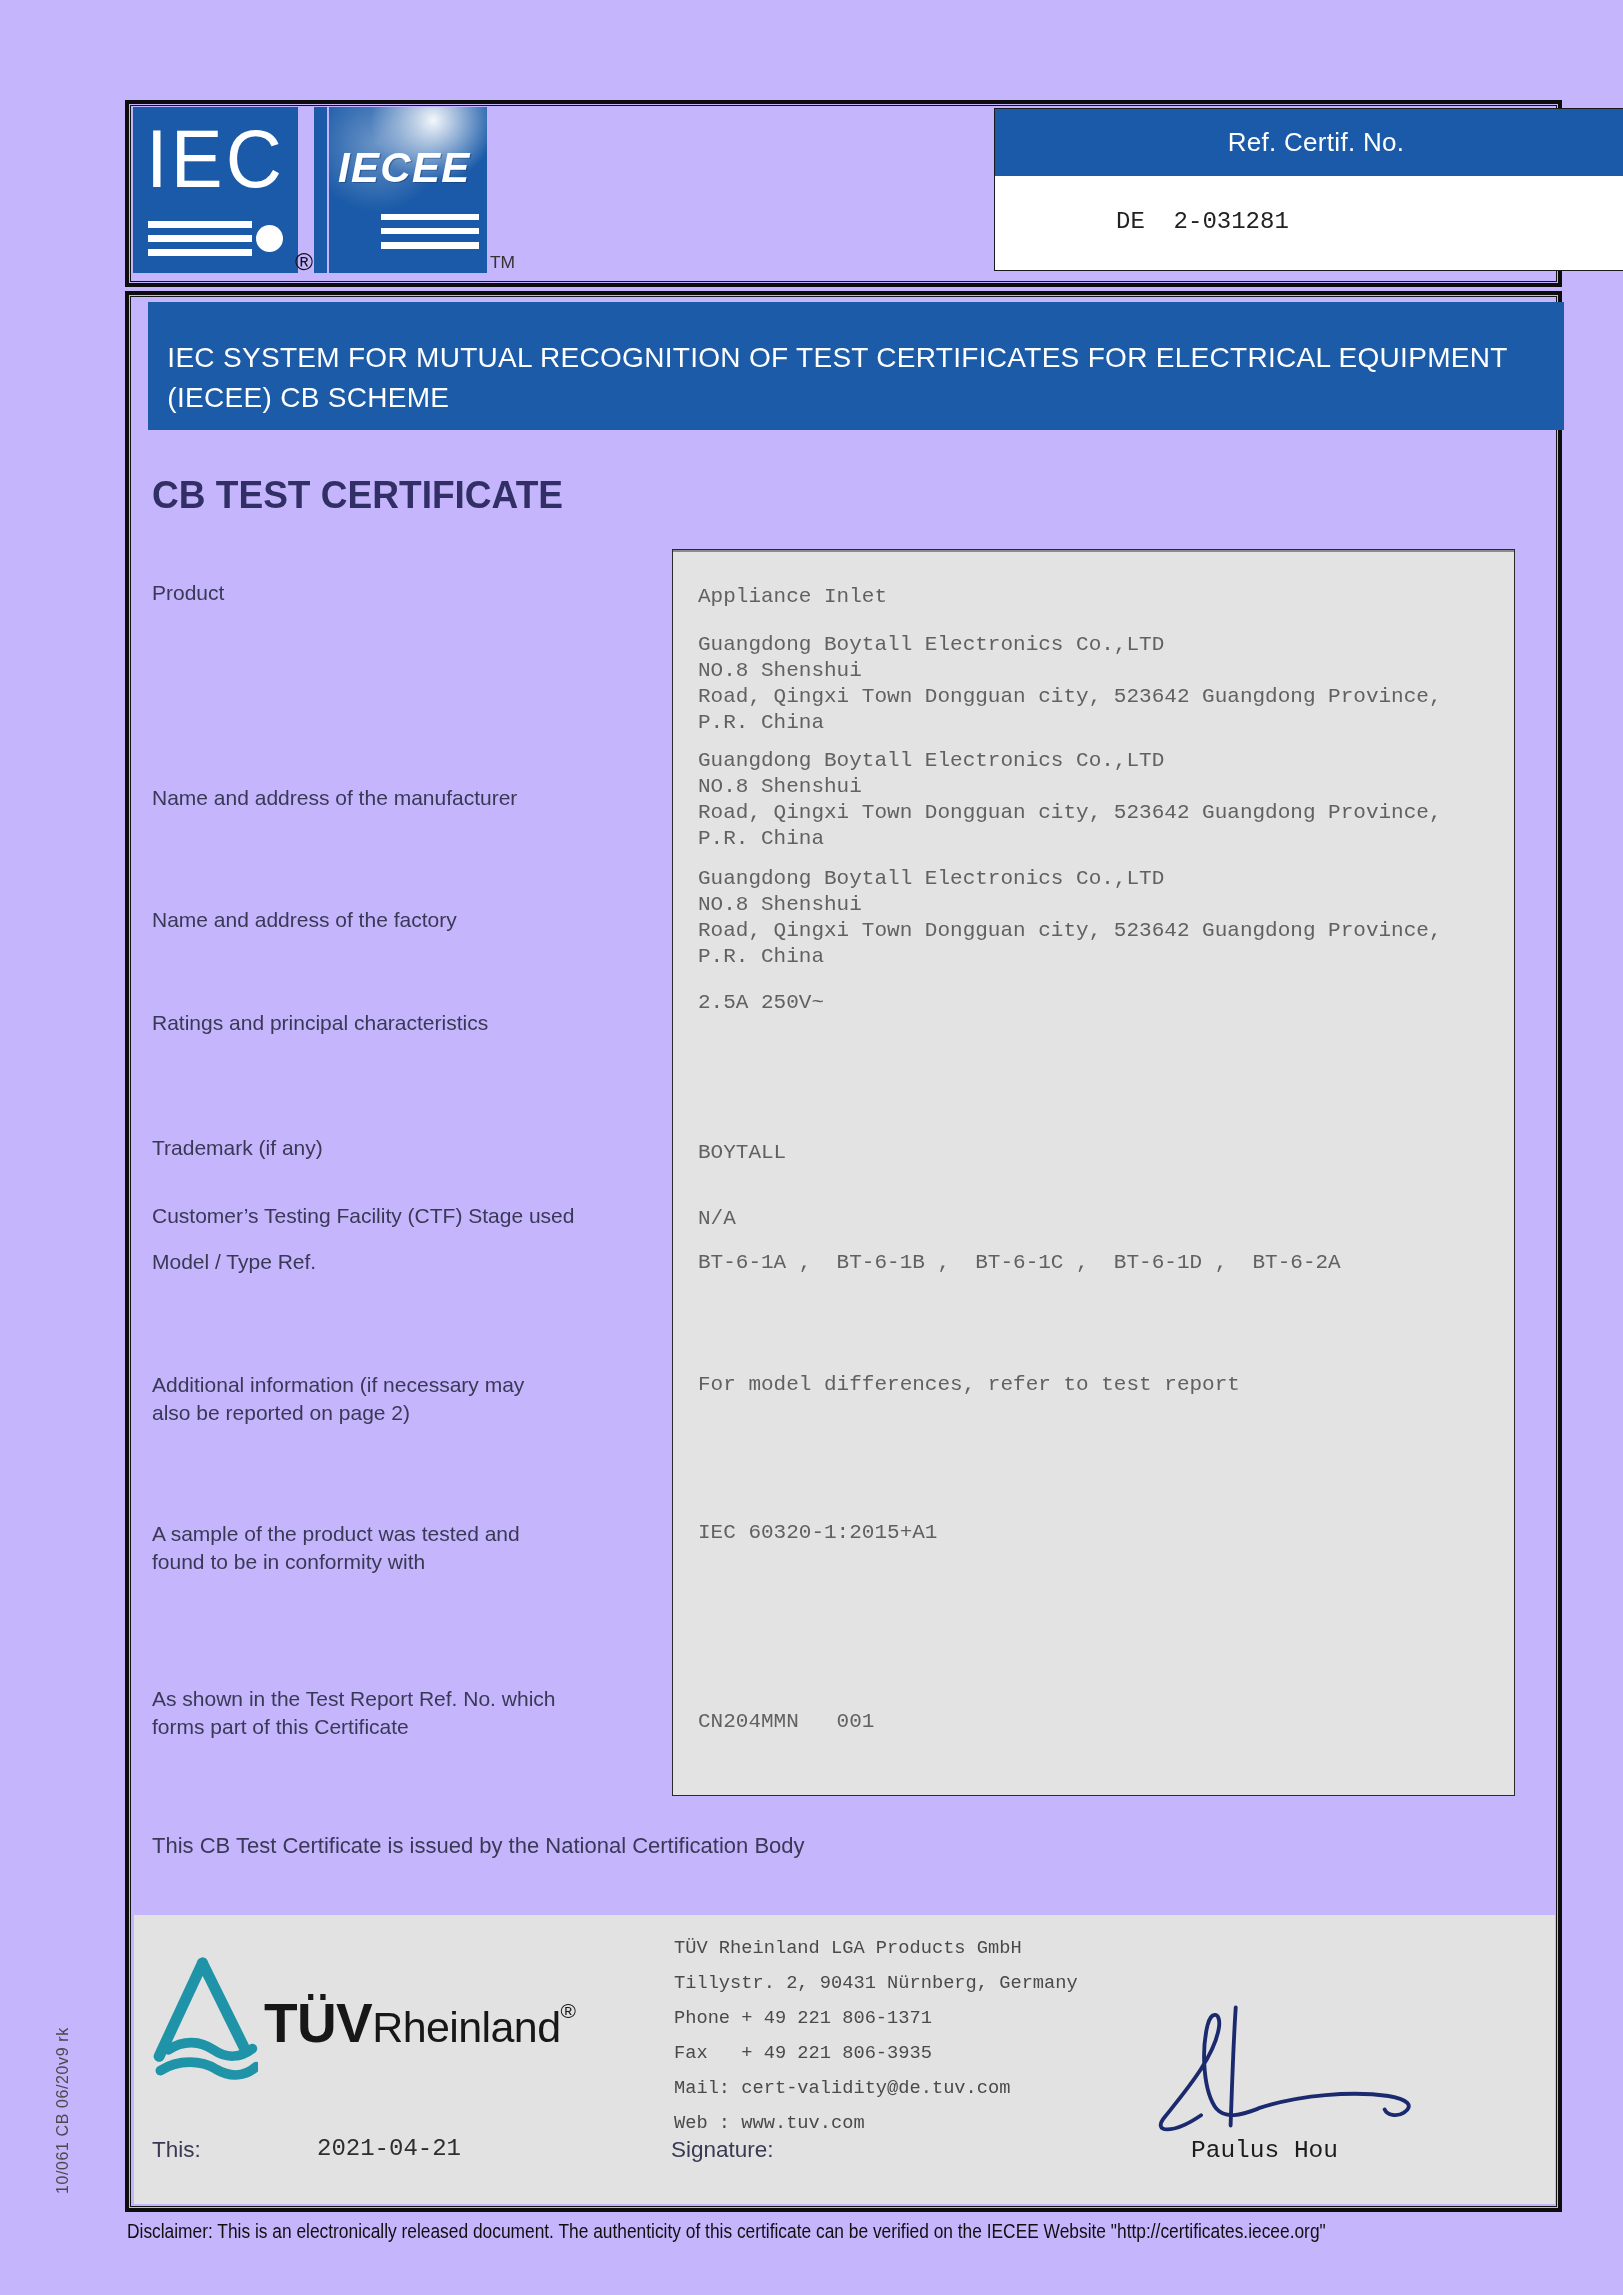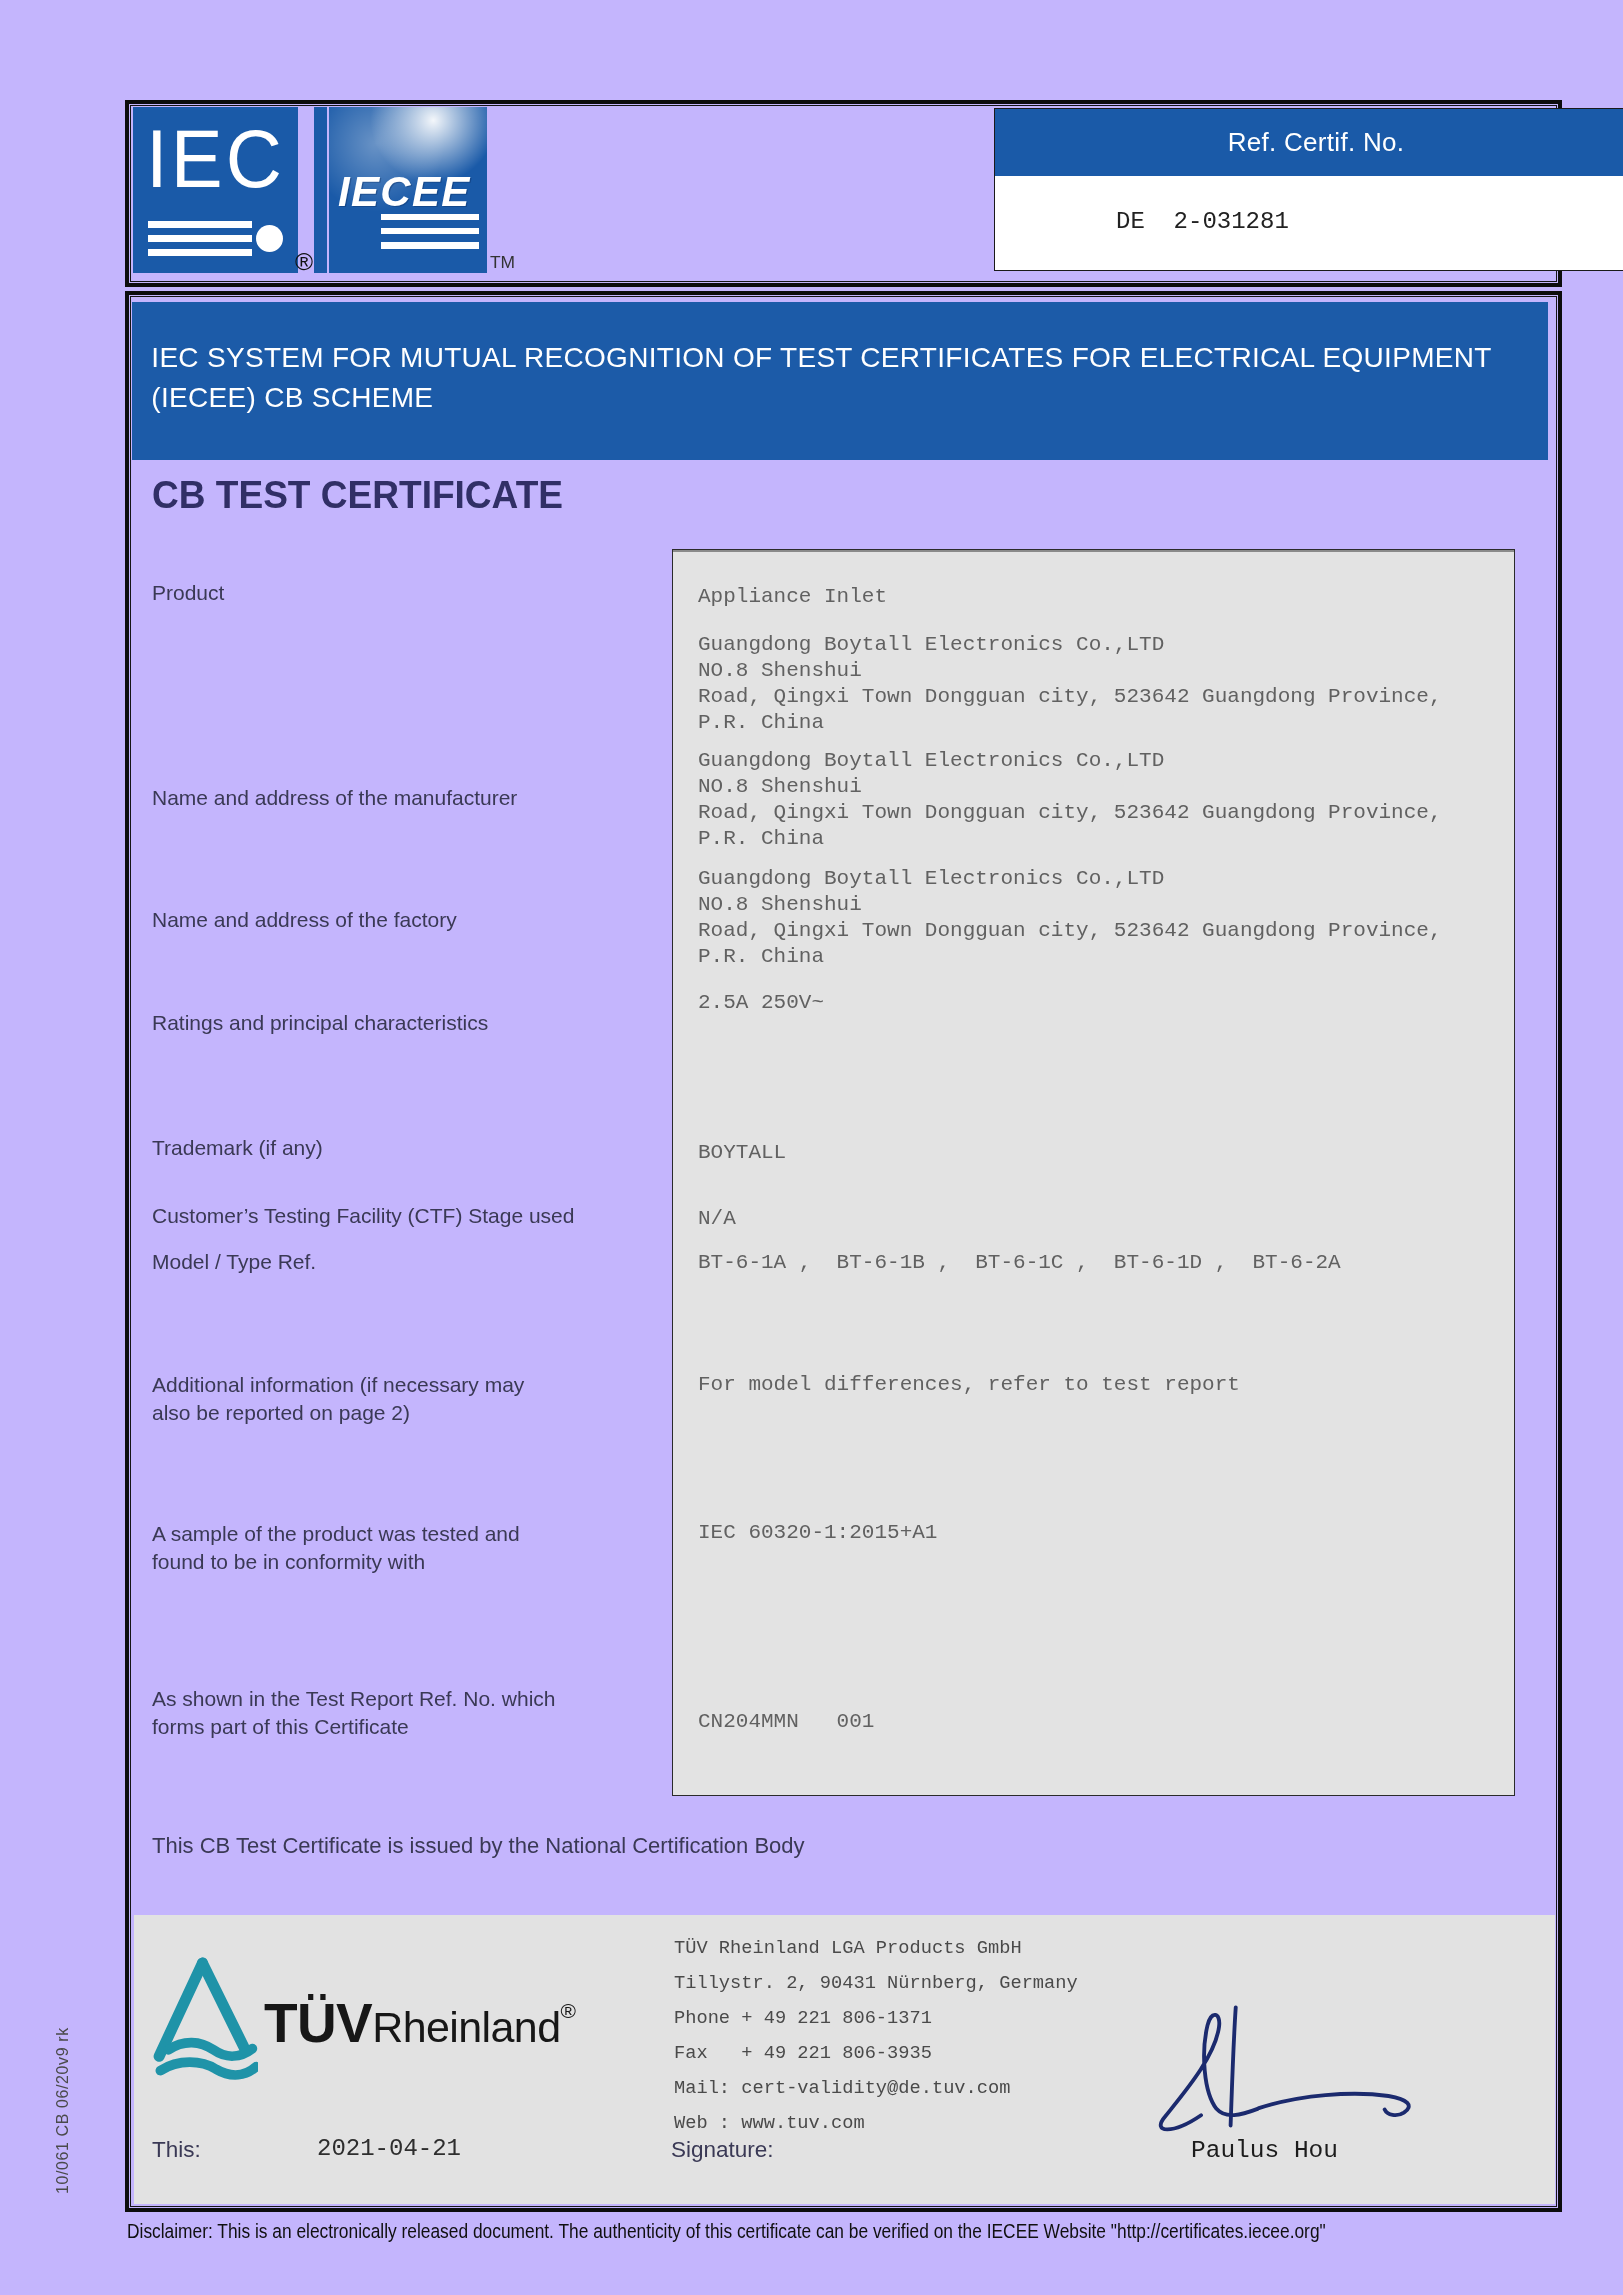--- a/index.html
+++ b/index.html
@@ -37,21 +37,20 @@
   }
   .iecee-glow {
     position:absolute; inset:0;
     background:radial-gradient(circle at 66% 8%, rgba(255,255,255,.95), rgba(255,255,255,0) 34%),
                radial-gradient(circle at 30% 22%, rgba(255,255,255,.35), rgba(255,255,255,0) 40%);
   }
   .iecee-text {
     position:absolute; left:9px; top:37px; color:#fff;
     font-size:42px; font-weight:700; font-style:italic; letter-spacing:1.3px;
     text-shadow:1.3px 1.3px 0 rgba(10,40,90,.35);
-    margin-top:24px;
   }
   .iecee-bars { position:absolute; right:7.7px; top:107px; }
   .iecee-bars i { display:block; width:98px; height:6.4px; background:#fff; margin-bottom:7.7px; }
   .reg-mark { position:absolute; left:295px; top:248px; font-size:24.5px; color:#111; }
   .tm-mark  { position:absolute; left:490px; top:252px; font-size:17.4px; color:#333; font-weight:400; }
 
   
   .ref-box {
     position:absolute; left:994px; top:108px; width:644px; height:163px;
     border:1.9px solid #1a1a1a; background:#fff;
@@ -60,21 +59,21 @@
     height:67px; background:#1a5aa8; color:#fff; font-size:26px;
     display:flex; align-items:center; justify-content:center; letter-spacing:0.3px;
   }
   .ref-value {
     padding:32px 0 0 121px; font-family:"Liberation Mono", monospace;
     font-size:24px; color:#222; white-space:pre;
   }
 
   
   .banner {
-    position:absolute; left:132px; top:302px; width:1416px; height:158px;
+    position:absolute; left:148px; top:302px; width:1416px; height:128px;
     background:#1c5ba8; color:#ffffff; padding:36px 0 0 19.3px;
     font-size:28px; line-height:40px; letter-spacing:0.3px; white-space:pre-line;
   }
   .title {
     position:absolute; left:152px; top:473px; font-size:39px; font-weight:700;
     color:#312f66; letter-spacing:0; transform:scaleX(.95); transform-origin:left top;
     white-space:nowrap;
   }
 
   

